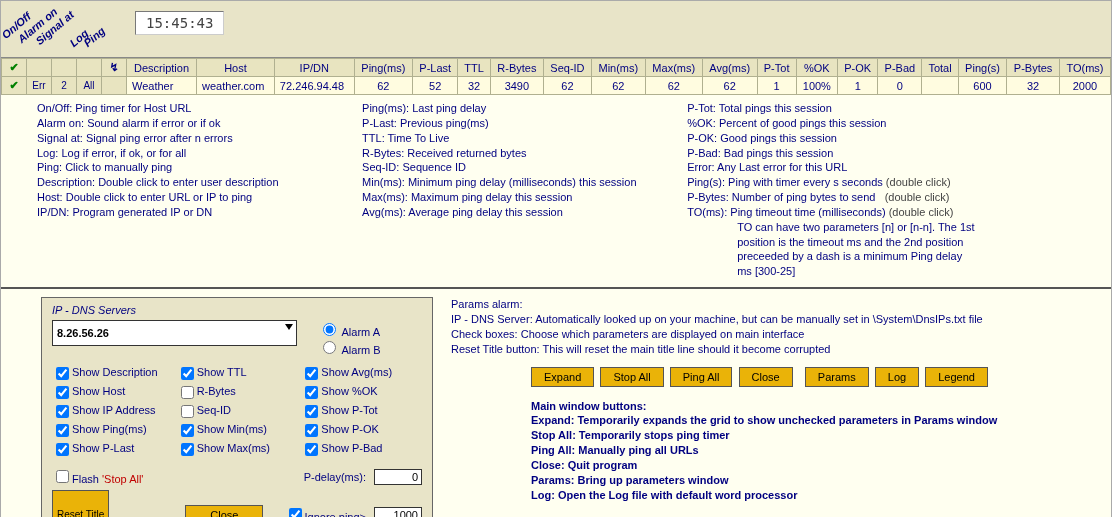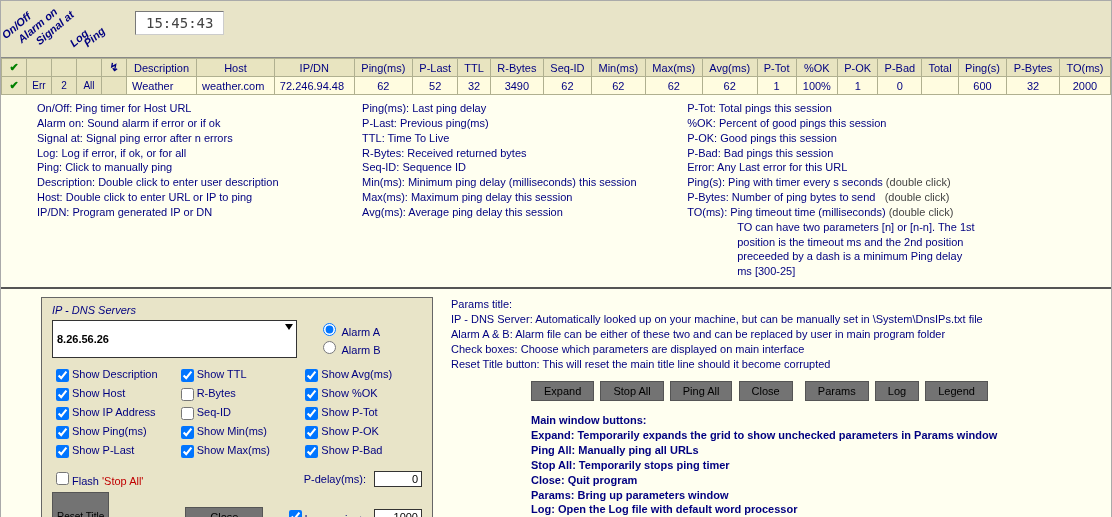--- a/index.html
+++ b/index.html
@@ -94,21 +94,21 @@
     border: 1px solid #666;
     background: #e8e4c8;
     padding: 6px 10px 10px 10px;
     width: 370px;
   }
   .params-panel .ptitle { color:#000080; margin-bottom:4px;font-style:italic;}
   .dns-box {
     width: 235px;
     border:1px solid #333;
     background:#fff;
-    padding:12px 4px;
+    padding:6px 4px;
     display:inline-block;
     font-weight:bold;
     color:#000;
     position:relative;
     cursor:pointer;
   }
   .dns-box .arrow {
     position:absolute; right:3px; top:3px;
     border-left:4px solid transparent;
     border-right:4px solid transparent;
@@ -119,21 +119,21 @@
   .checks {
     display:flex;
     margin-top:8px;
     gap:4px;
   }
   .ccol { flex:1;}
   .ccol label { display:block; color:#000080; font-size:11px; cursor:pointer;}
   .ccol input[type=checkbox]{ margin-right:3px; vertical-align:middle; cursor:pointer;}
   .stopall { color:#c00000;}
   .btn {
-    background:#737373;
+    background:#eab308;
     border:1px solid #555;
     padding:3px 12px;
     color:#000;
     cursor:pointer;
     font-size:11px;
   }
   .btn-sm { font-size:10px; padding:18px 4px; cursor:pointer;}
   .num-in {
     border:1px solid #333;
     background:#fff;
@@ -308,40 +308,39 @@
         <button class="btn" style="padding:3px 24px">Close</button>
         <span style="flex:1"></span>
         <label><input type="checkbox" checked="" style=""><span>Ignore ping&gt;</span></label>
         <span class="num-in">1000</span>
       </div>
     </div>
 
   </div>
 
   <div class="right-help">
-    <div>Params title:</div>
+    <div>Params alarm:</div>
     <div>IP - DNS Server: Automatically looked up on your machine, but can be manually set in \System\DnsIPs.txt file</div>
-    <div>Alarm A &amp; B: Alarm file can be either of these two and can be replaced by user in main program folder</div>
     <div>Check boxes: Choose which parameters are displayed on main interface</div>
     <div>Reset Title button: This will reset the main title line should it become corrupted</div>
     <div class="btn-row">
       <button class="btn">Expand</button>
       <button class="btn">Stop All</button>
       <button class="btn">Ping All</button>
       <button class="btn">Close</button>
       &nbsp;
       <button class="btn">Params</button>
       <button class="btn">Log</button>
       <button class="btn">Legend</button>
     </div>
     <div style="margin-left:80px;font-weight:bold;">
       <div>Main window buttons:</div>
       <div>Expand: Temporarily expands the grid to show unchecked parameters in Params window</div>
+      <div>Stop All: Temporarily stops ping timer</div>
       <div>Ping All: Manually ping all URLs</div>
-      <div>Stop All: Temporarily stops ping timer</div>
       <div>Close: Quit program</div>
       <div>Params: Bring up parameters window</div>
       <div>Log: Open the Log file with default word processor</div>
 
     </div>
   </div>
 </div>
 
 </div>
 

